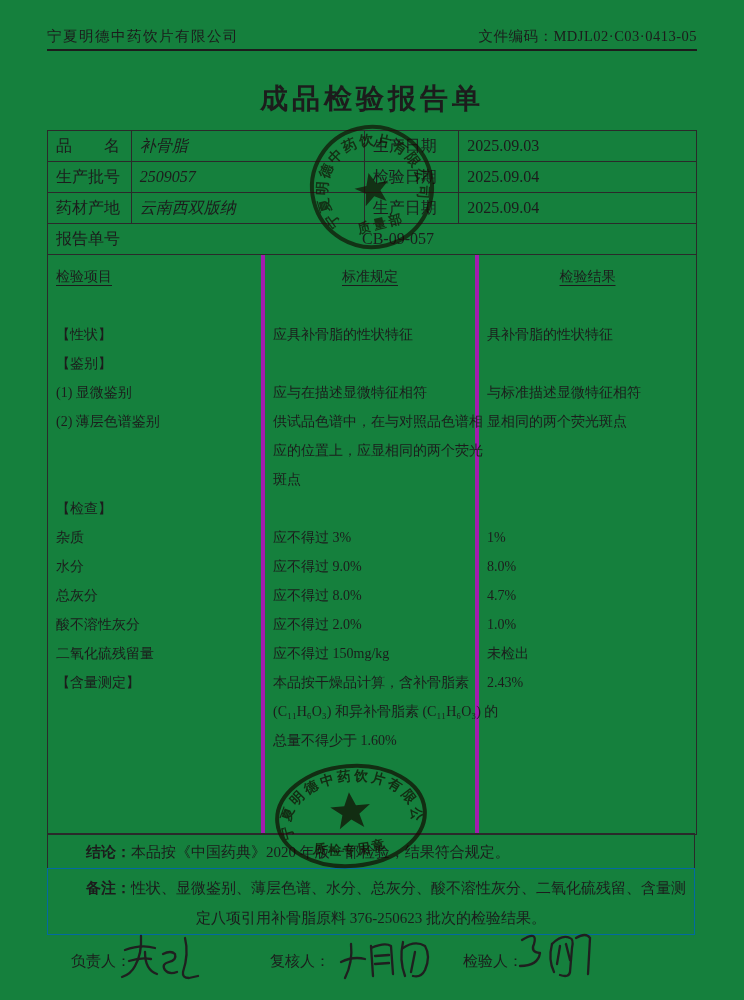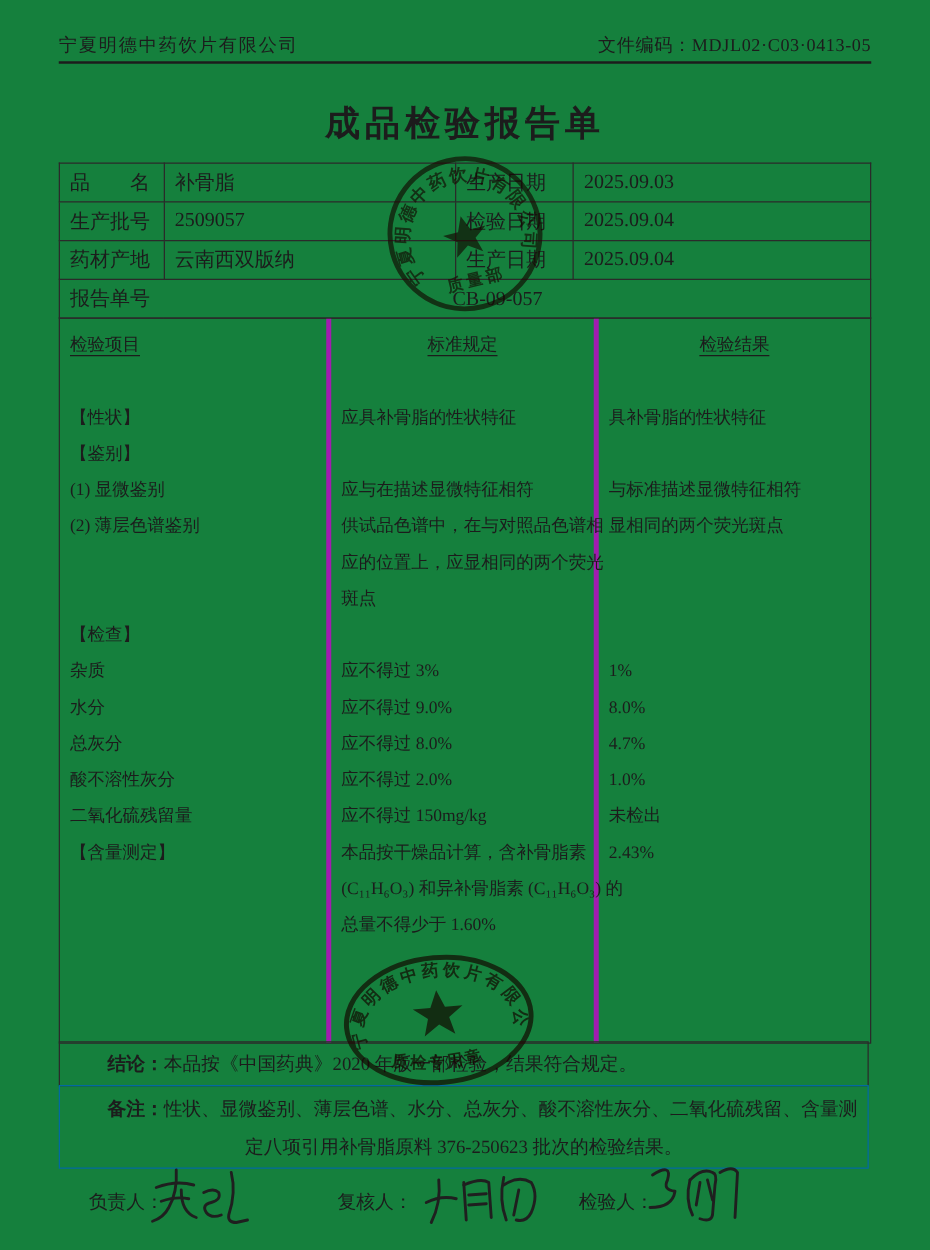--- a/index.html
+++ b/index.html
@@ -11,21 +11,21 @@
   .hdr-company{position:absolute;left:47px;top:27px;font-size:14.5px;letter-spacing:1.5px;}
   .hdr-code{position:absolute;right:47px;top:27px;font-size:14.5px;letter-spacing:.5px;margin-left:36px;}
   .hdr-rule{position:absolute;left:47px;width:650px;top:49px;height:2px;background:#1c1c1c;}
   
   .title{position:absolute;left:0;width:744px;top:80px;text-align:center;
          font-size:28px;font-weight:bold;letter-spacing:4px;}
   
   table.info{position:absolute;left:47px;top:130px;width:650px;border-collapse:collapse;}
   table.info td{border:1px solid #2a2a2a;height:30px;font-size:16px;padding:0 0 0 8px;
                 white-space:nowrap;}
-  td.w1{width:76px;}td.w2{width:239px;}td.w3{width:88px;}td.w4{width:247px;}
+  td.w1{width:76px;}td.w2{width:239px;font-style:italic;}td.w3{width:88px;}td.w4{width:247px;}
   .repno-val{display:inline-block;margin-left:242px;}
   
   .maintab{position:absolute;left:47px;top:254px;width:648px;height:579px;
            border:1px solid #2a2a2a;display:flex;}
   .tcol{padding:7px 8px 0 8px;box-sizing:border-box;}
   .tcol.b{border-right:4px solid #a21caf;}
   .col1{width:217px;}
   .col2{width:214px;}
   .col3{flex:1;}
   .tcol .line{height:29px;line-height:29px;font-size:14px;white-space:nowrap;}

